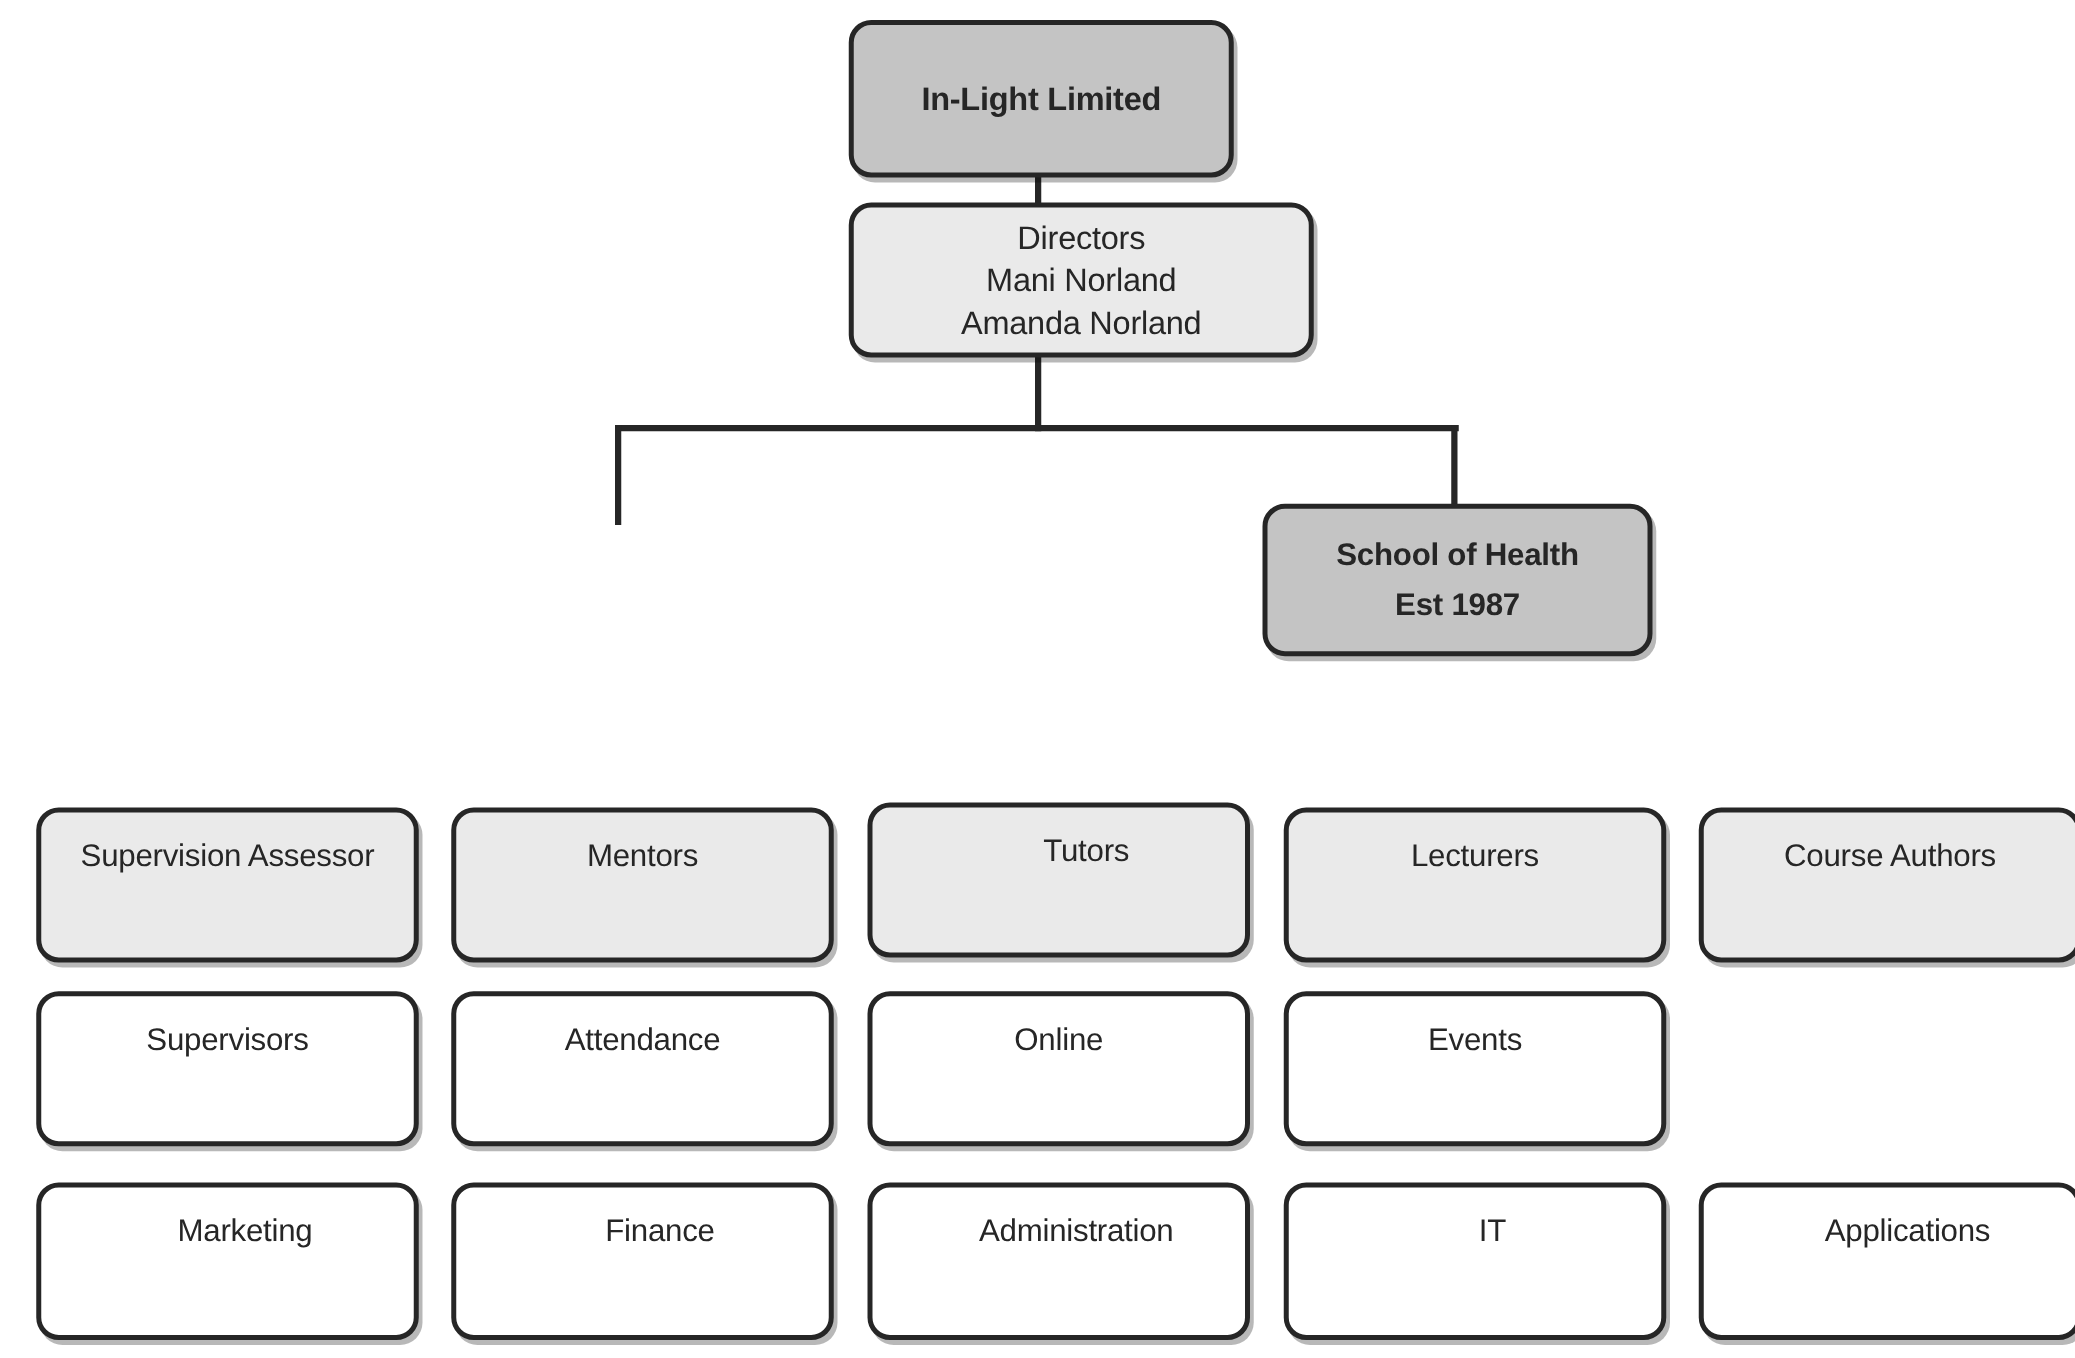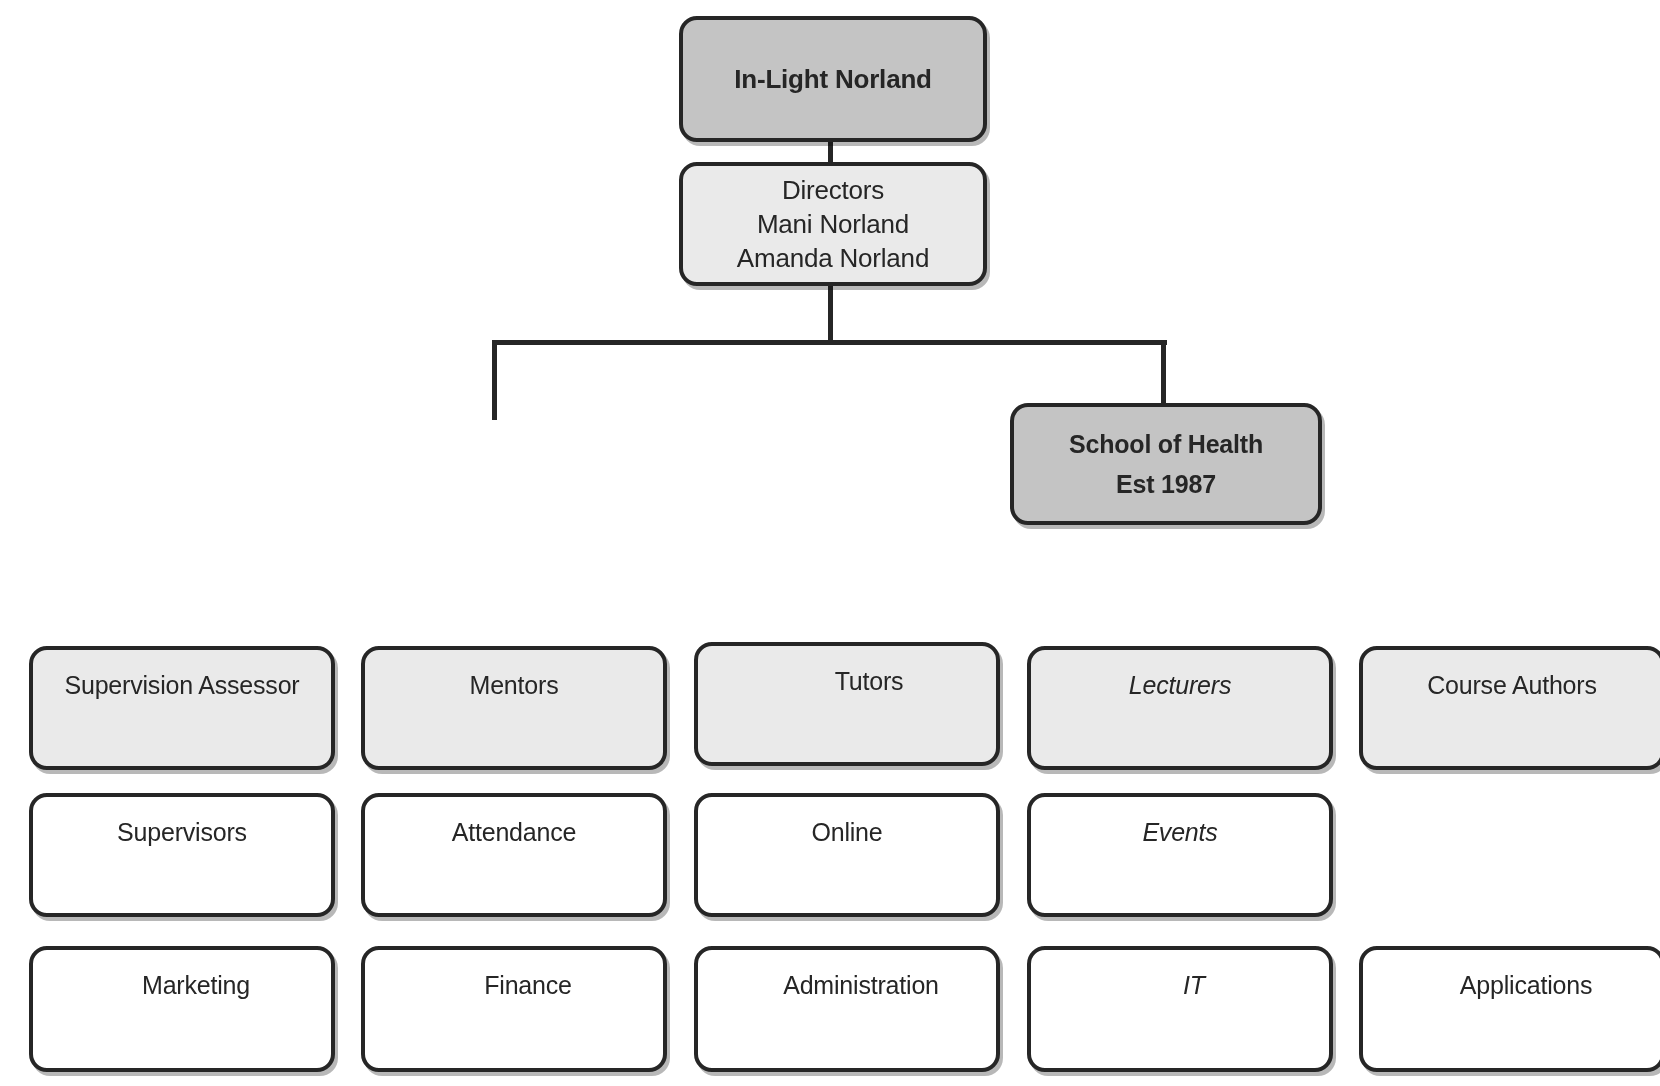--- a/index.html
+++ b/index.html
@@ -32,48 +32,48 @@
     border:4px solid var(--c-line);
     border-radius:18px;
     box-shadow:3px 4px 0 rgba(0,0,0,0.28);
   }
   .fill-dark{background:var(--c-dark);}
   .fill-light{background:var(--c-light);}
   .fill-white{background:var(--c-white);}
   .vcenter{display:flex;flex-direction:column;align-items:center;justify-content:center;text-align:center;}
   
   .title-box{left:679px;top:16px;width:308px;height:126px;font-size:26px;font-weight:bold;}
-  .directors-box{left:679px;top:162px;width:308px;height:124px;font-size:26px;line-height:34px;}
+  .directors-box{left:679px;top:162px;width:372px;height:124px;font-size:26px;line-height:34px;}
   .school{width:312px;height:122px;font-size:25px;font-weight:bold;line-height:40px;}
   .school-left{left:343px;top:406px;}
   .school-right{left:1010px;top:403px;}
   
   .cell{
     width:306px;
     display:flex;justify-content:center;align-items:flex-start;
     padding-top:21px;font-size:25px;text-align:center;margin-left:12px;
   }
-  .col1{left:17px;}  .col2{left:349px;}  .col3{left:682px;}  .col4{left:1015px;font-style:italic;}  .col5{left:1347px;}
+  .col1{left:17px;}  .col2{left:349px;}  .col3{left:682px;}  .col4{left:1015px;}  .col5{left:1347px;}
   .row1{top:646px;height:124px;}
   .row1.raised{top:642px;padding-left:44px;}
   .row2{top:793px;height:124px;}
   .row3{top:946px;height:126px;padding-left:28px;}
 </style>
 </head>
 <body>
 
 <div class="canvas">
 
   <div class="conn conn-stub"></div>
   <div class="conn conn-bar"></div>
   <div class="conn conn-drop-left"></div>
   <div class="conn conn-drop-right"></div>
 
   <div class="box fill-dark vcenter title-box">
-    <span>In-Light Norland</span>
+    <span>In-Light Limited</span>
   </div>
 
   <div class="box fill-light vcenter directors-box">
     <span>Directors</span>
     <span>Mani Norland</span>
     <span>Amanda Norland</span>
   </div>
 
   <div class="box fill-dark vcenter school school-right">
     <span>School of Health</span>

